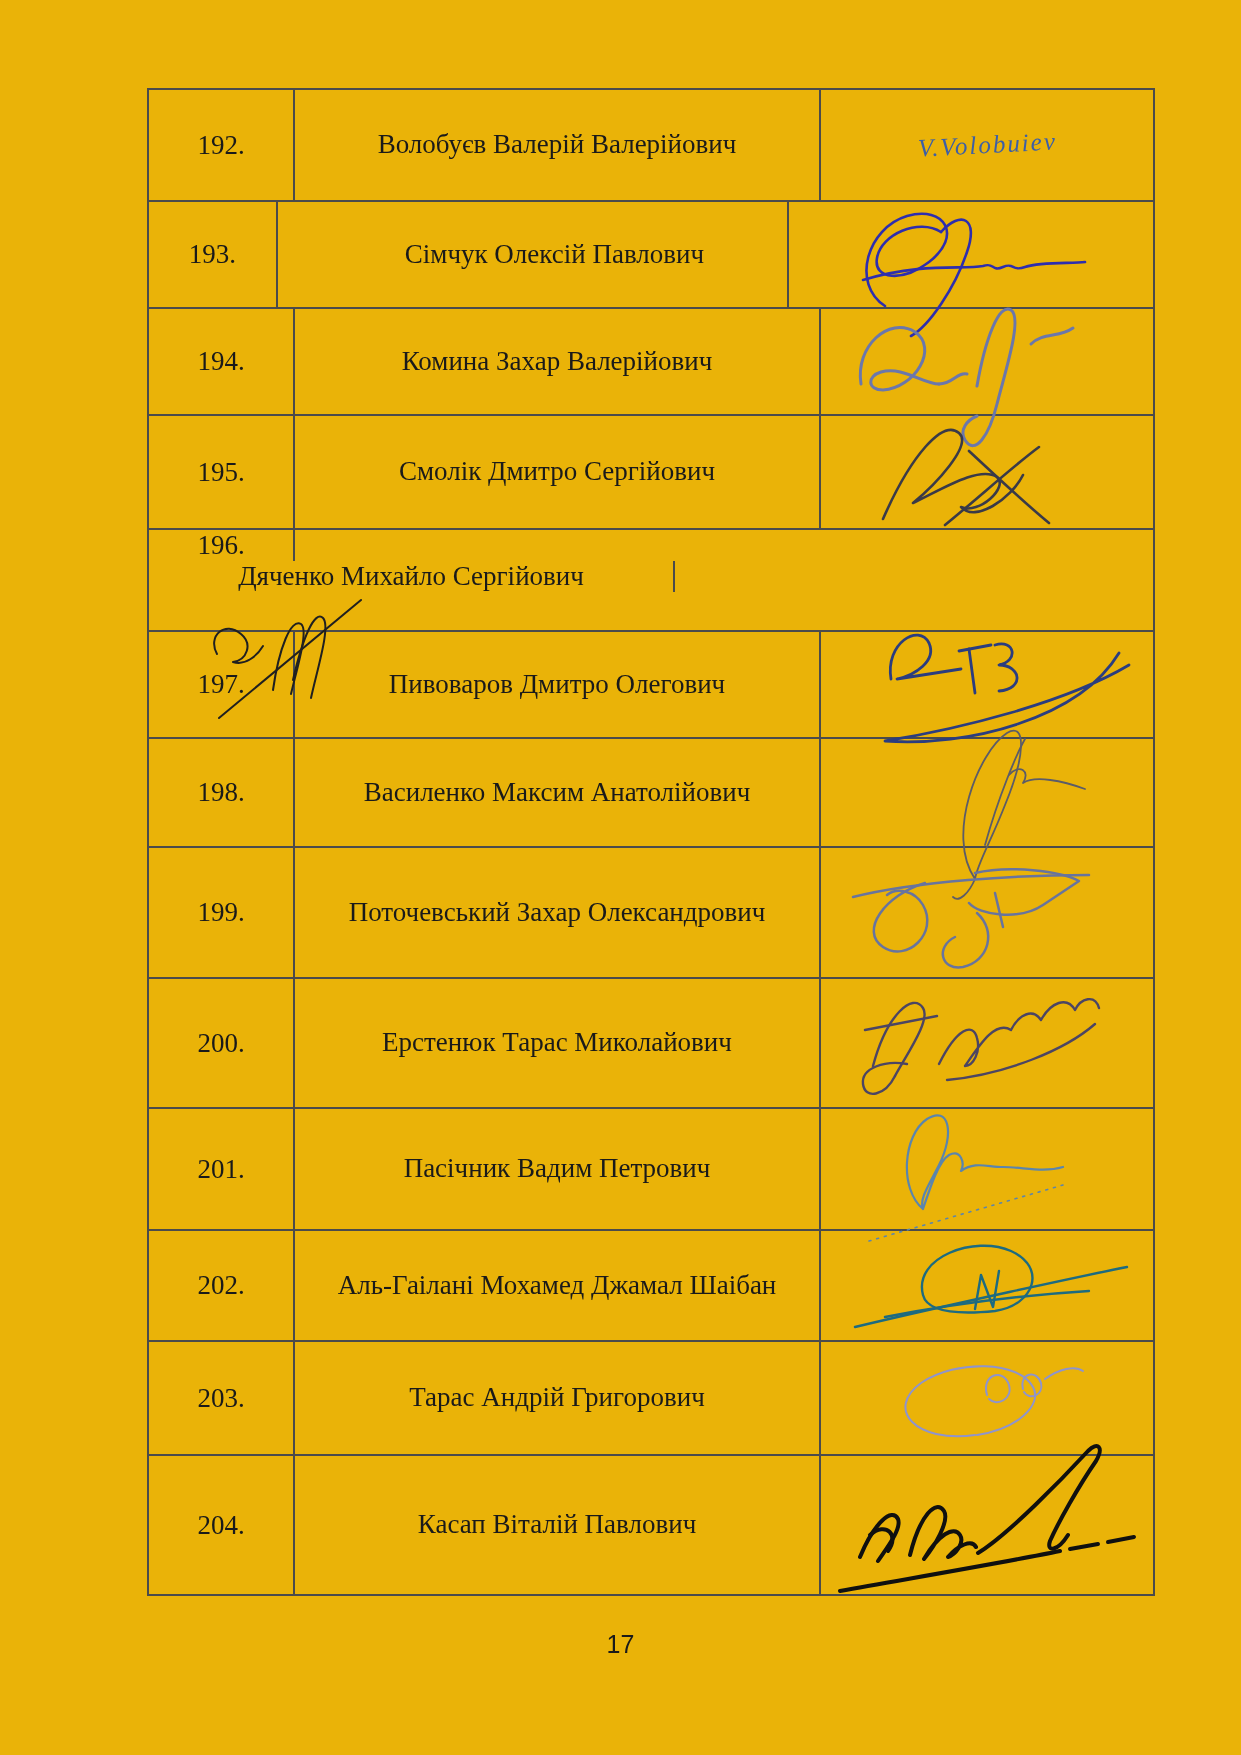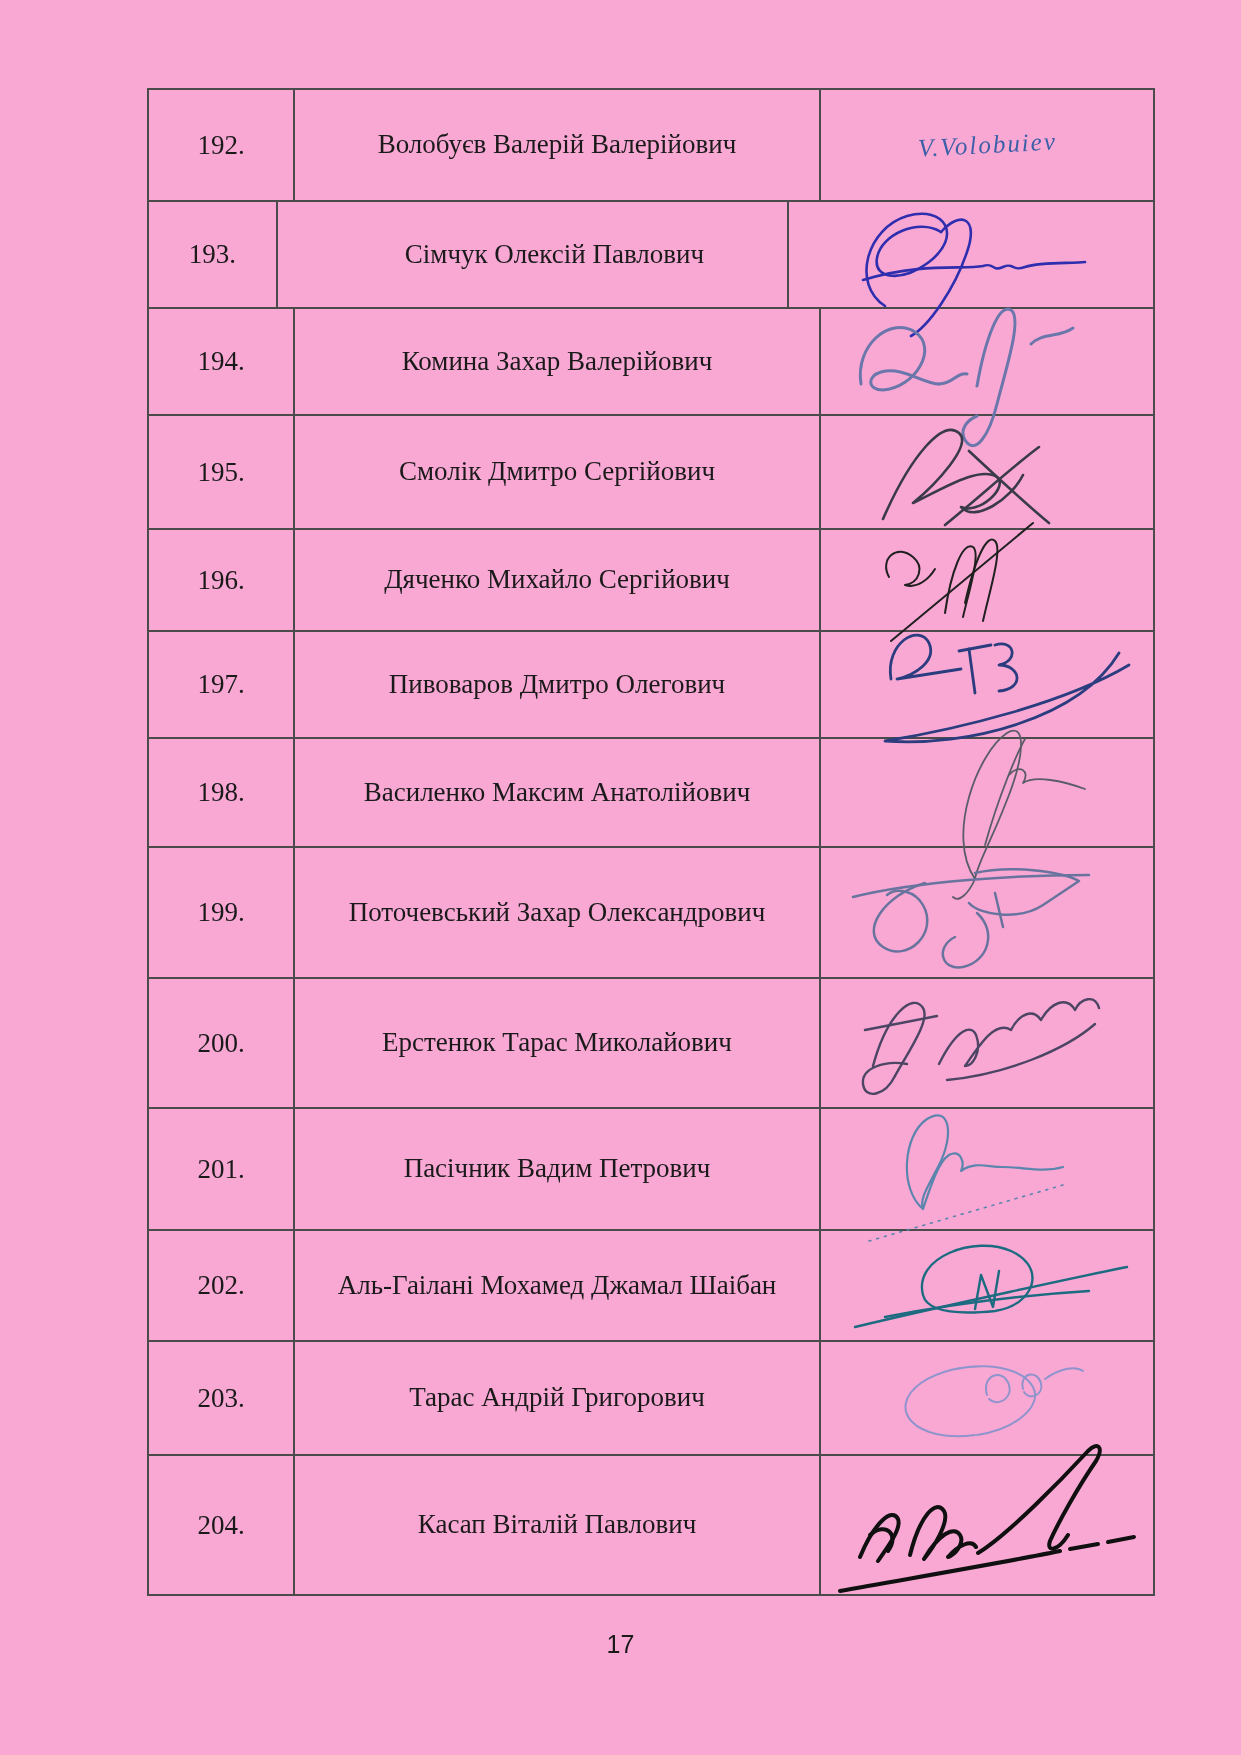--- a/index.html
+++ b/index.html
@@ -1,16 +1,16 @@
 <!DOCTYPE html>
 <html><head>
 <meta charset="utf-8">
 <style>
   html,body{margin:0;padding:0;background:#ffffff;}
-  .page{position:relative;width:1241px;height:1755px;background:#f9a8d4;overflow:hidden;
+  .page{position:relative;width:1241px;height:1755px;background:#eab308;overflow:hidden;
         font-family:"Liberation Serif", serif;color:#1a1a1a;}
   .sig-table{position:absolute;left:147px;top:88px;width:1004px;
              border:2px solid #4b4b4b;box-sizing:content-box;}
   .row{display:flex;border-bottom:2px solid #4b4b4b;}
   .row:last-child{border-bottom:none;}
   .cell{box-sizing:border-box;display:flex;align-items:center;justify-content:center;}
   .cell.num{width:146px;border-right:2px solid #4b4b4b;font-size:27px;}
   .cell.name{width:526px;border-right:2px solid #4b4b4b;font-size:27px;text-align:center;
              padding:0 14px;line-height:1.15;}
   .cell.sig{width:332px;position:relative;overflow:visible;}
@@ -59,21 +59,21 @@
         <div class="cell num">195.</div>
         <div class="cell name">Смолік Дмитро Сергійович</div>
         <div class="cell sig">
           <svg width="320" height="130" viewBox="0 0 320 130" fill="none" stroke="#3a3a48" stroke-width="2.6" stroke-linecap="round" stroke-linejoin="round" style="transform:translateY(0px)">
             <path d="M56,112 C84,48 116,12 132,26 C146,38 108,78 86,96 C112,84 152,58 170,70 C182,80 152,108 134,100 C148,116 184,92 196,68"></path>
             <path d="M118,118 C150,92 190,56 212,40"></path>
             <path d="M142,44 C172,72 200,98 222,116"></path>
           </svg>
         </div>
       </div>
-      <div class="row" style="height: 100px;">
+      <div class="row" style="height: 100px; flex-direction: column;">
         <div class="cell num">196.</div>
         <div class="cell name">Дяченко Михайло Сергійович</div>
         <div class="cell sig">
           <svg width="320" height="130" viewBox="0 0 320 130" fill="none" stroke="#202020" stroke-width="2" stroke-linecap="round" stroke-linejoin="round" style="transform:translateY(0px)">
             <path d="M62,62 C52,44 70,28 86,42 C98,52 92,68 78,70 C90,74 102,64 108,54"></path>
             <path d="M118,98 C124,56 136,26 146,32 C154,38 142,76 136,102"></path>
             <path d="M138,88 C148,44 160,18 168,26 C176,34 162,78 156,106"></path>
             <path d="M206,8 L64,126"></path>
           </svg>
         </div>

